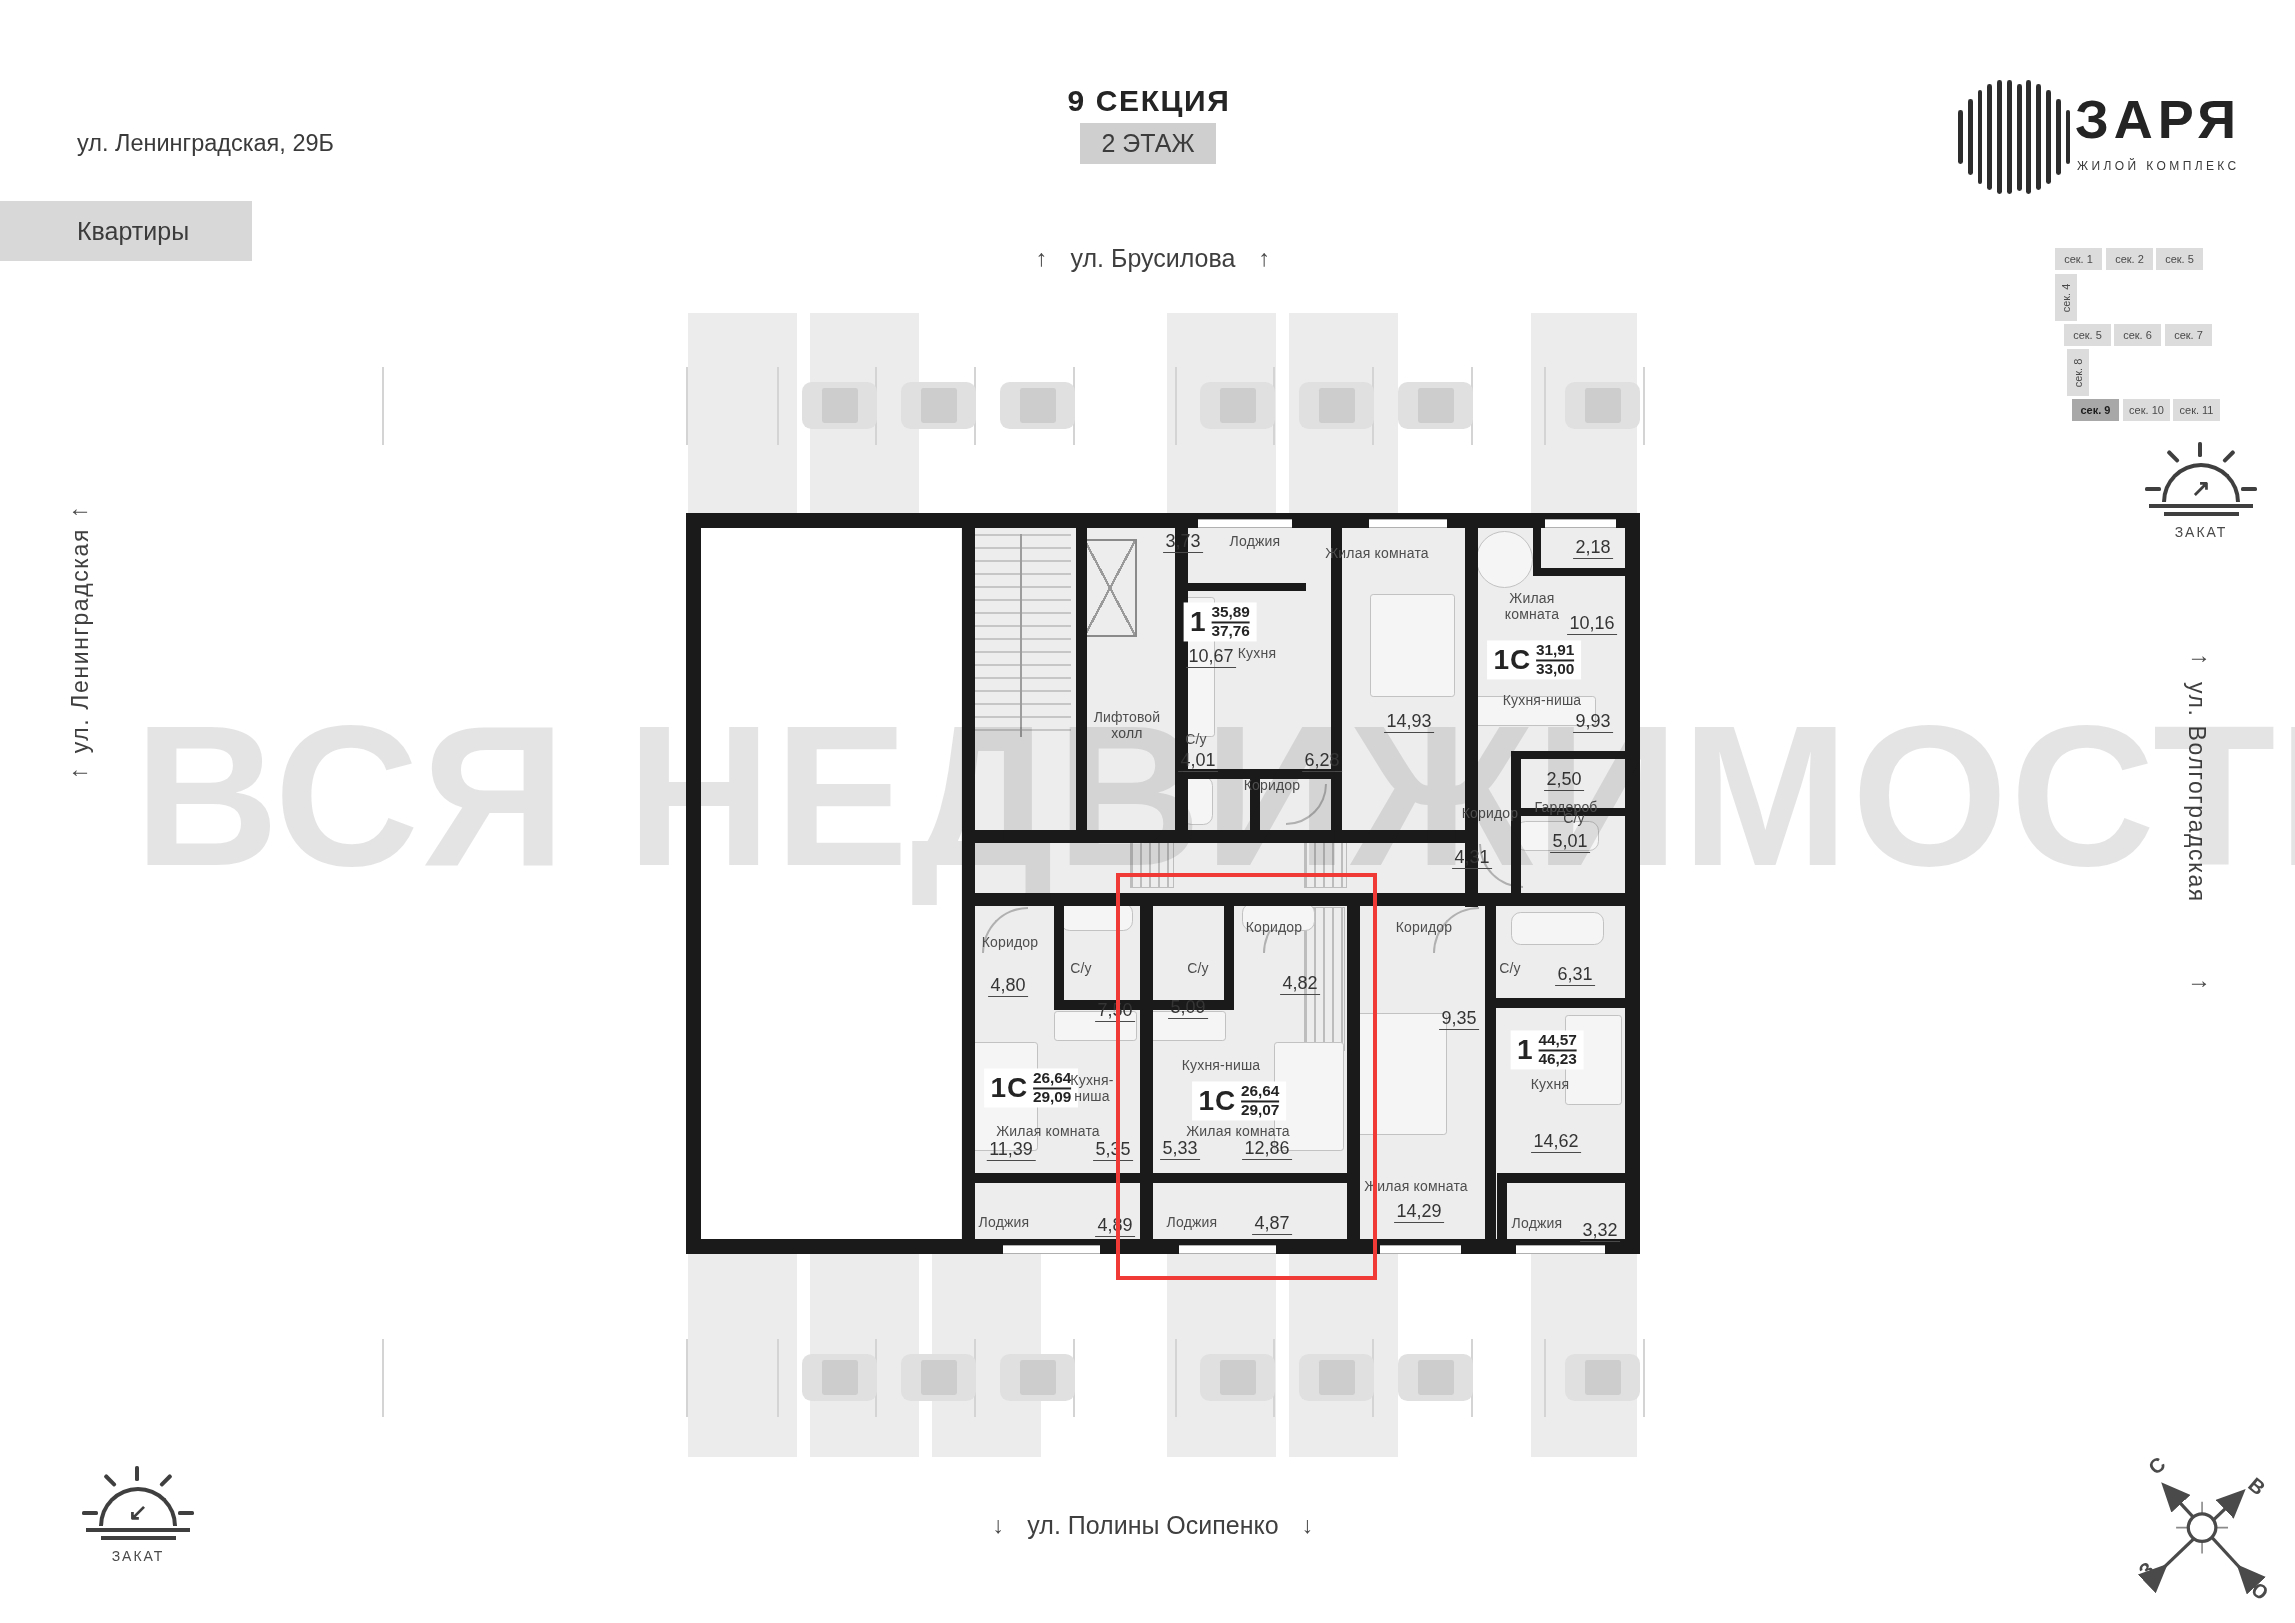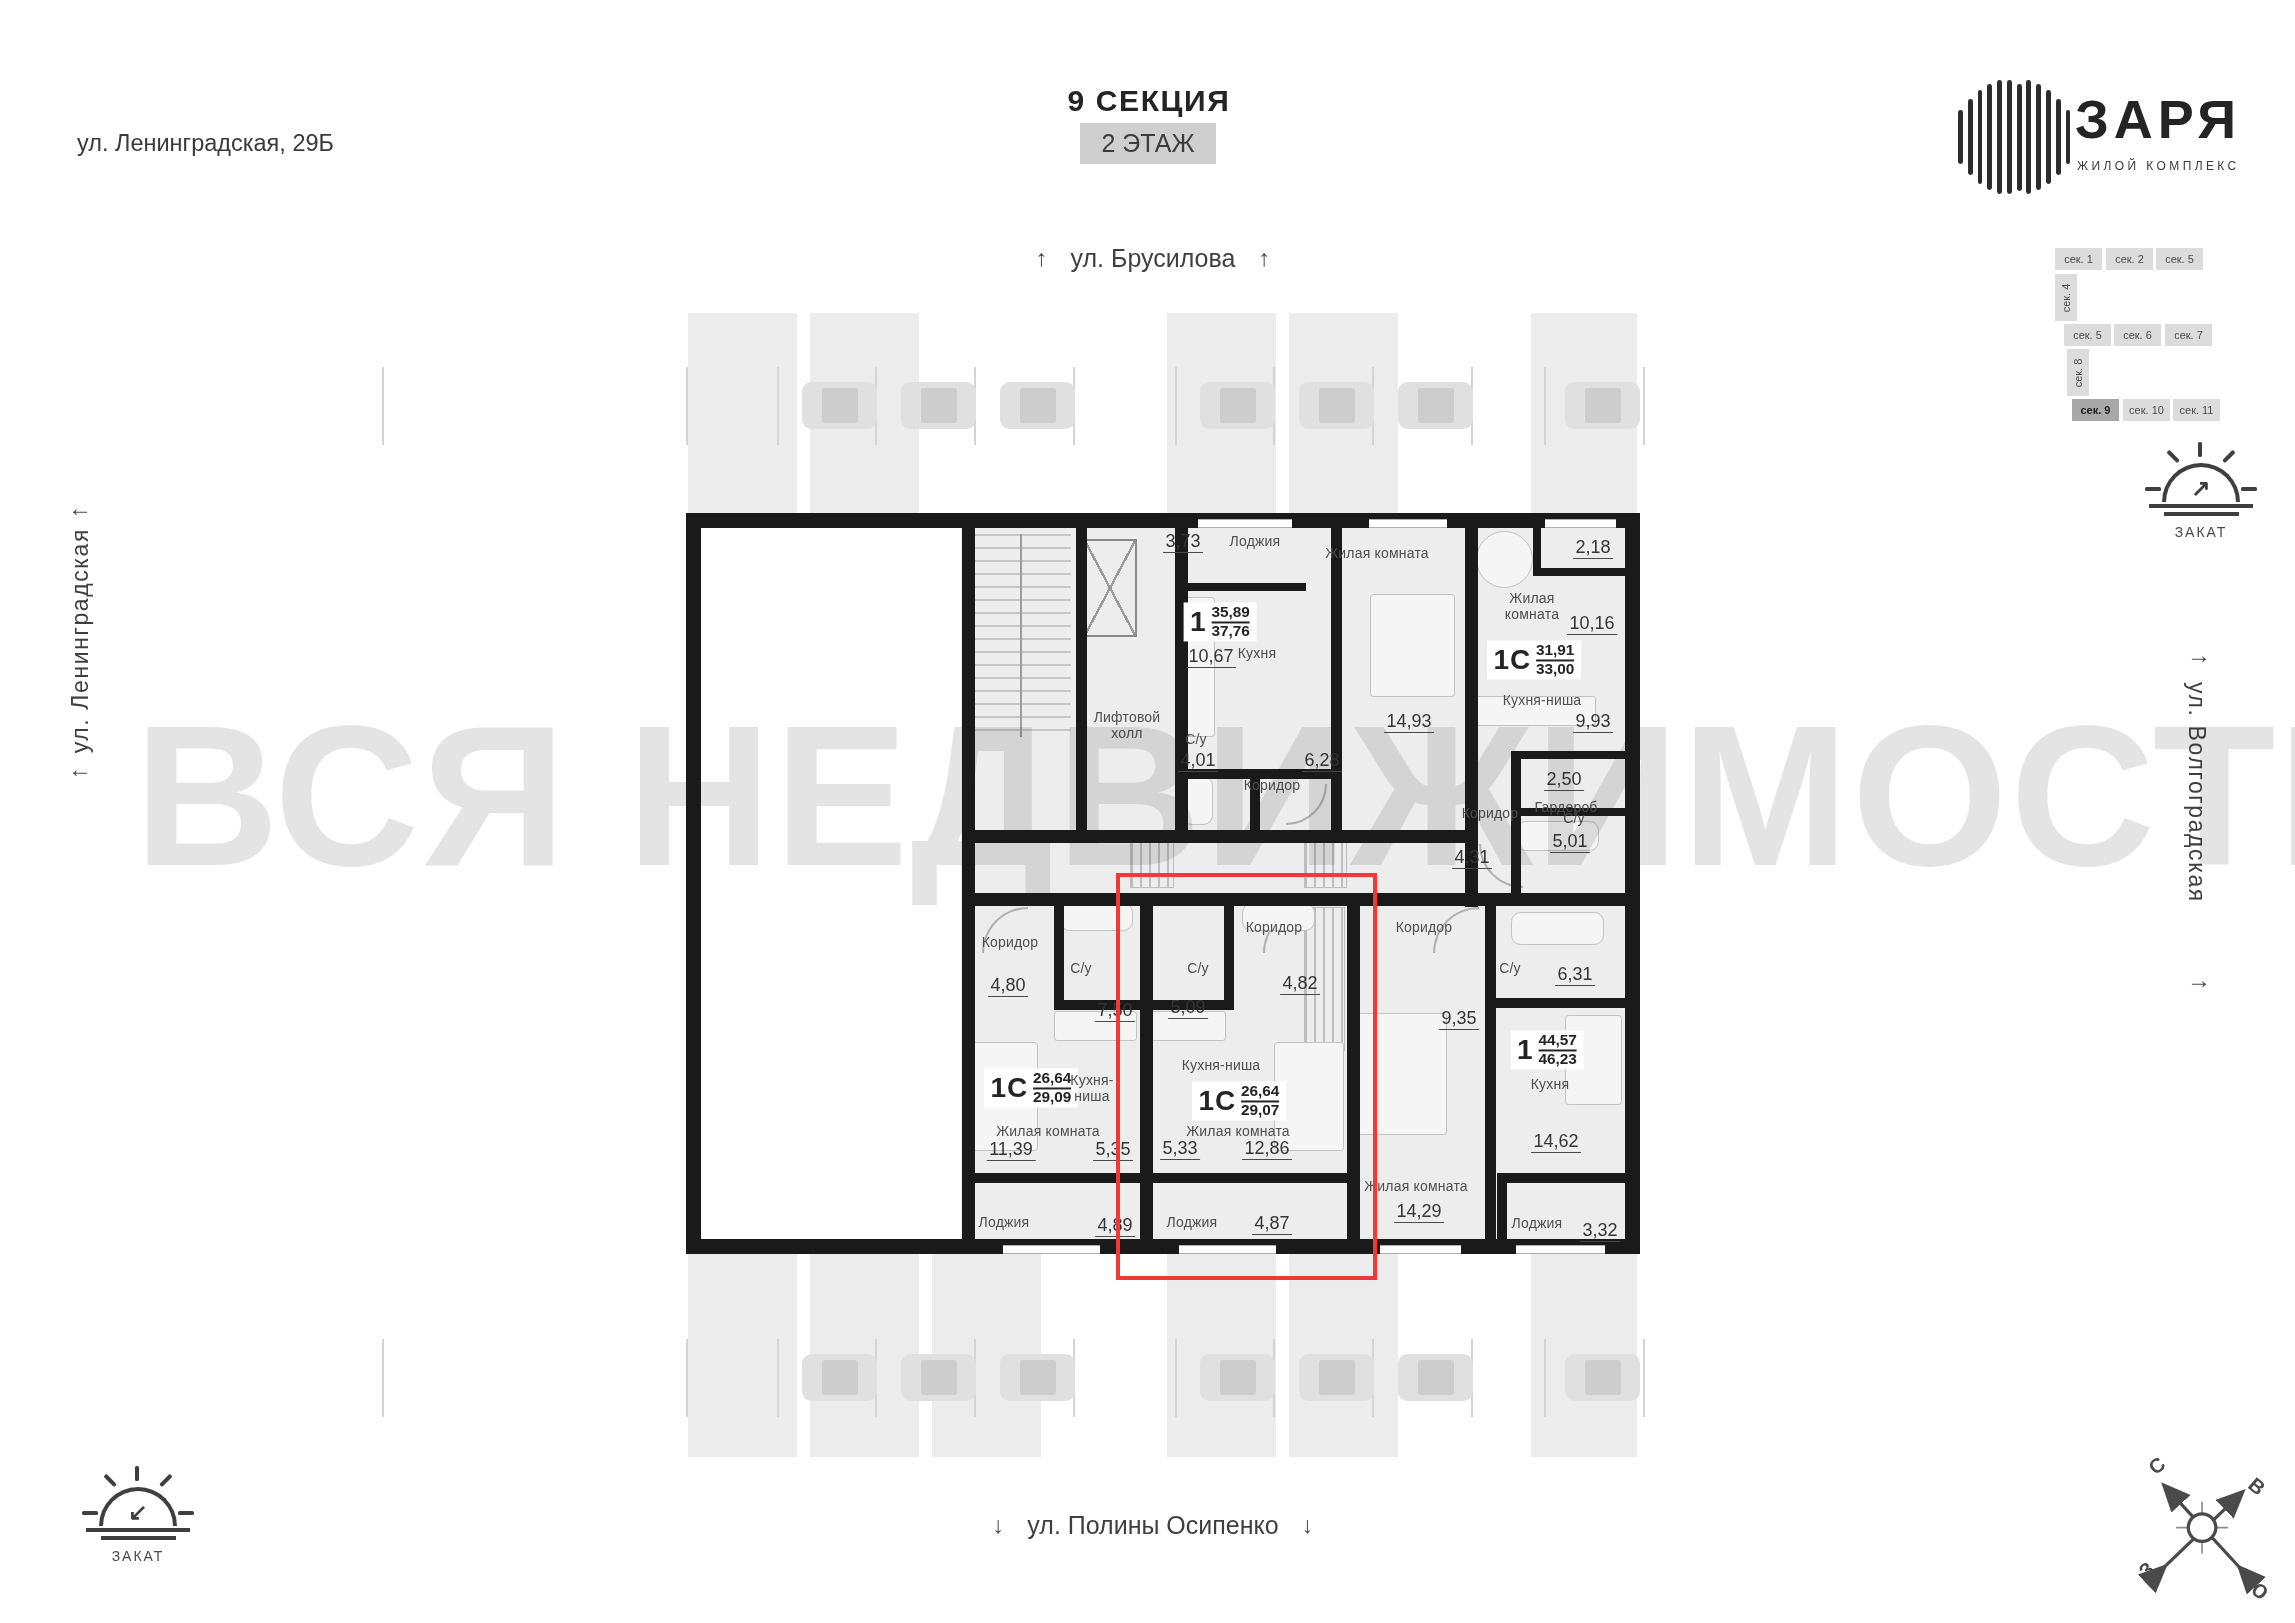--- a/index.html
+++ b/index.html
@@ -67,20 +67,23 @@
   .watermark{position:absolute;font-size:201px;font-weight:bold;color:rgba(30,30,30,0.12);letter-spacing:2.4px;white-space:nowrap;z-index:5;pointer-events:none;}
   .redbox{position:absolute;border:4px solid #ef3a36;z-index:7;}
   .hotspot{position:absolute;z-index:8;}
 </style>
 </head>
 <body>
 
 <div id="canvas">
 
   <div class="subtitle" style="left:77px;top:130px;">ул. Ленинградская, 29Б</div>
+  <div class="tab">
+    <span>Квартиры</span>
+  </div>
 
   <div class="sect-title" style="left:1149px;top:84px;">9 СЕКЦИЯ</div>
   <div class="floor-box" style="left:1080px;top:123px;width:136px;height:41px;">
     <span>2 ЭТАЖ</span>
   </div>
 
   <div class="logo-bars" style="left:1958px;top:80px;height:114px;">
     <i style="height:54px"></i>
       <i style="height:76px"></i>
       <i style="height:94px"></i>

